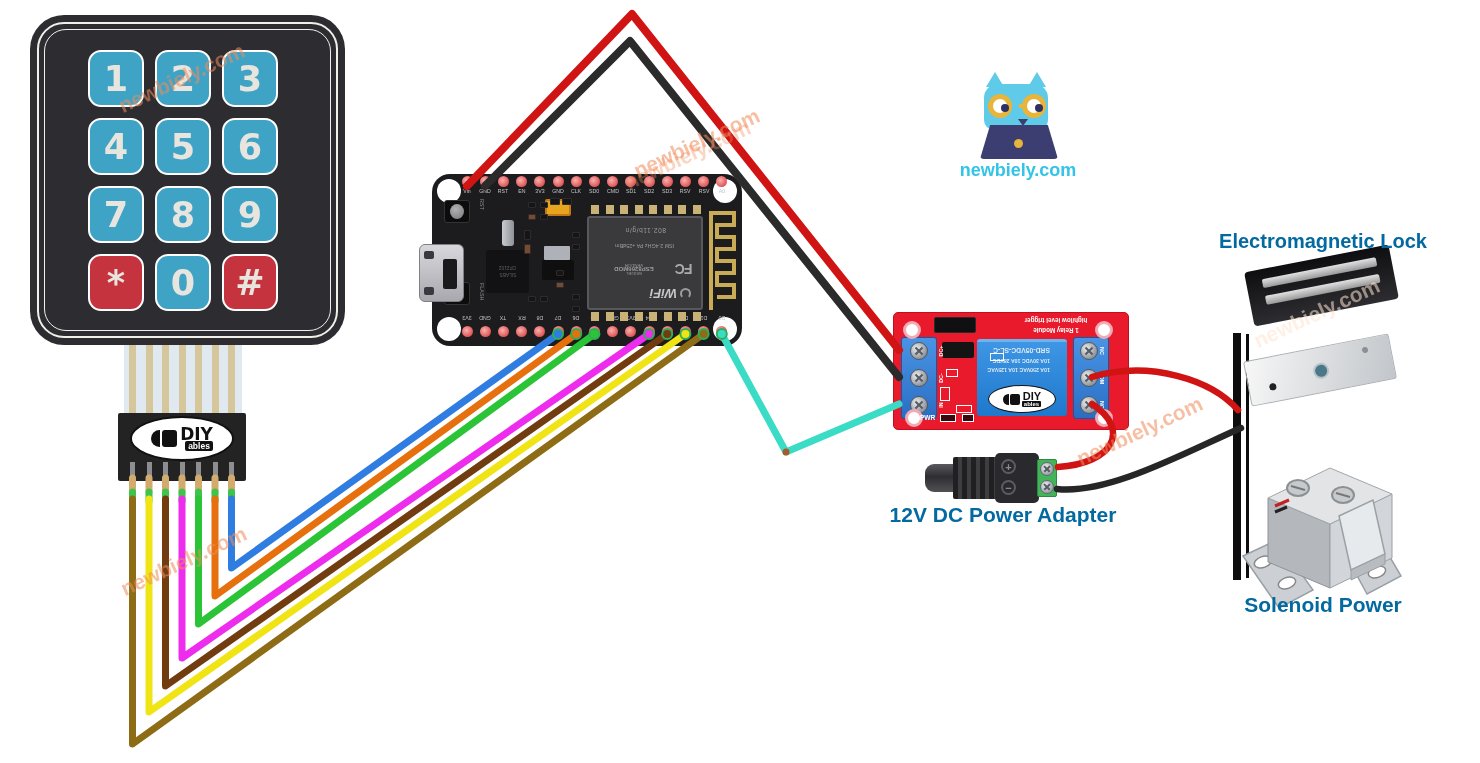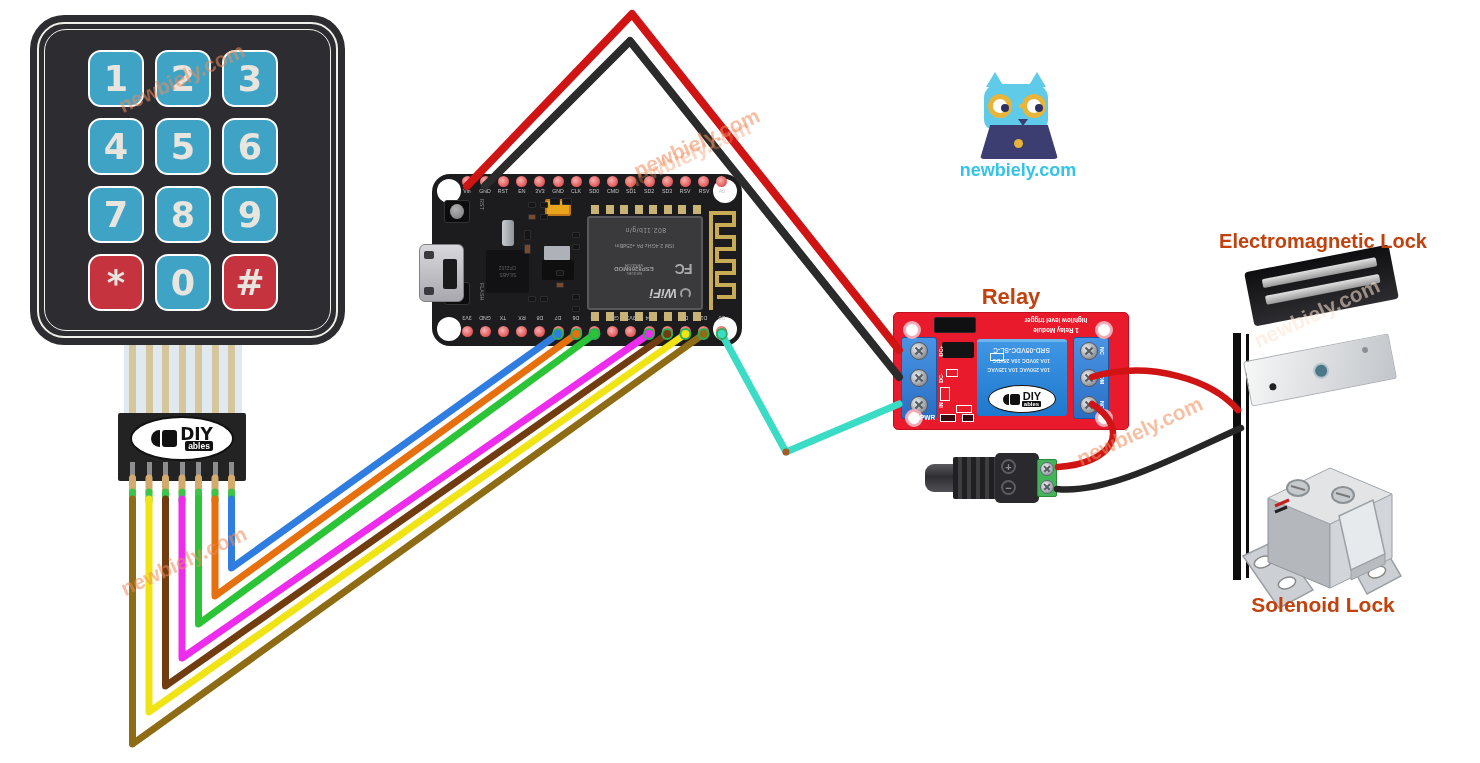--- a/index.html
+++ b/index.html
@@ -90,21 +90,21 @@
   .ad-tip{position:absolute;left:925px;top:464px;width:32px;height:28px;background:linear-gradient(180deg,#5a5a5e,#2e2e32 45%,#515155);border-radius:9px 2px 2px 9px}
   .ad-ridge{position:absolute;left:953px;top:457px;width:44px;height:42px;background:repeating-linear-gradient(90deg,#202022 0 5px,#3e3e42 5px 9px);border-radius:2px}
   .ad-body{position:absolute;left:995px;top:453px;width:44px;height:50px;background:#2a2a2e;border-radius:5px}
   .pol{position:absolute;left:6px;width:15px;height:15px;border:2.5px solid #5c5c62;border-radius:50%;color:#8c8c92;font-size:11px;font-weight:bold;display:flex;align-items:center;justify-content:center}
   .ad-green{position:absolute;left:1037px;top:459px;width:20px;height:38px;background:#44b458;border:1px solid #2e8a40;border-radius:2px}
   .gscrew{position:absolute;width:14px;height:14px;border-radius:50%;background:radial-gradient(circle at 38% 35%,#f0f2f4,#9aa2a8 70%);border:1px solid #667}
   .gx{position:absolute;left:2px;top:5px;width:8px;height:1.6px;background:#555a60;transform:rotate(45deg)}
   .gx.b{transform:rotate(-45deg)}
 
   
-  .blue-label{position:absolute;color:#c2410c;font-weight:bold;text-align:center;white-space:nowrap}
+  .blue-label{position:absolute;color:#0369a1;font-weight:bold;text-align:center;white-space:nowrap}
 
   
   .bar{position:absolute;background:#0d0d0d}
   .mag-body{position:absolute;left:1248px;top:258px;width:147px;height:55px;background:linear-gradient(180deg,#0e0e10,#2d2d31);border-radius:4px;transform:rotate(-11deg)}
   .mag-strip{position:absolute;left:16px;width:116px;height:9px;background:linear-gradient(180deg,#e2e2e2,#989898);border-radius:2px}
   .mag-plate{position:absolute;left:1246px;top:347px;width:148px;height:46px;background:linear-gradient(110deg,#f7f7f7,#c2c6ca);border:1px solid #aab0b4;border-radius:3px;transform:rotate(-11deg)}
   .plate-hole{position:absolute;left:66px;top:15px;width:16px;height:16px;border-radius:50%;background:#4a7888;border:2px solid #b8c4cc}
   .plate-dot{position:absolute;border-radius:50%;background:#222}
 
   
@@ -447,23 +447,23 @@
   <div class="lens" style="left:988px;top:94px"></div>
   <div class="lens" style="left:1022px;top:94px"></div>
   <div class="bridge"></div>
   <div class="pupil" style="left:1001px;top:104px"></div>
   <div class="pupil" style="left:1035px;top:104px"></div>
   <div class="beak"></div>
   <div class="laptop"></div>
   <div class="lap-dot"></div>
   <div class="blue-label" style="left:936px;top:160px;width:164px;font-size:18px;color:#33c4e8">newbiely.com</div>
 
-  <div class="blue-label" style="left:893px;top:284px;width:236px;font-size:22px">Relay</div>
+  <div class="blue-label" style="left:875px;top:503px;width:256px;font-size:21px">12V DC Power Adapter</div>
   <div class="blue-label" style="left:1193px;top:230px;width:260px;font-size:20px">Electromagnetic Lock</div>
-  <div class="blue-label" style="left:1193px;top:593px;width:260px;font-size:21px">Solenoid Lock</div>
+  <div class="blue-label" style="left:1193px;top:593px;width:260px;font-size:21px">Solenoid Power</div>
 
   <svg class="lay" id="wires" width="1480" height="763" viewBox="0 0 1480 763">
       <polyline points="132.5,478 132.5,492" fill="none" stroke="#d4ab6e" stroke-width="7" stroke-linecap="round" stroke-linejoin="round"></polyline>
       <polyline points="132.5,492 132.5,501" fill="none" stroke="#3ec44a" stroke-width="7" stroke-linecap="round" stroke-linejoin="round"></polyline>
       <polyline points="149,478 149,492" fill="none" stroke="#d4ab6e" stroke-width="7" stroke-linecap="round" stroke-linejoin="round"></polyline>
       <polyline points="149,492 149,501" fill="none" stroke="#3ec44a" stroke-width="7" stroke-linecap="round" stroke-linejoin="round"></polyline>
       <polyline points="165.5,478 165.5,492" fill="none" stroke="#d4ab6e" stroke-width="7" stroke-linecap="round" stroke-linejoin="round"></polyline>
       <polyline points="165.5,492 165.5,501" fill="none" stroke="#3ec44a" stroke-width="7" stroke-linecap="round" stroke-linejoin="round"></polyline>
       <polyline points="182,478 182,492" fill="none" stroke="#d4ab6e" stroke-width="7" stroke-linecap="round" stroke-linejoin="round"></polyline>
       <polyline points="182,492 182,501" fill="none" stroke="#3ec44a" stroke-width="7" stroke-linecap="round" stroke-linejoin="round"></polyline>

